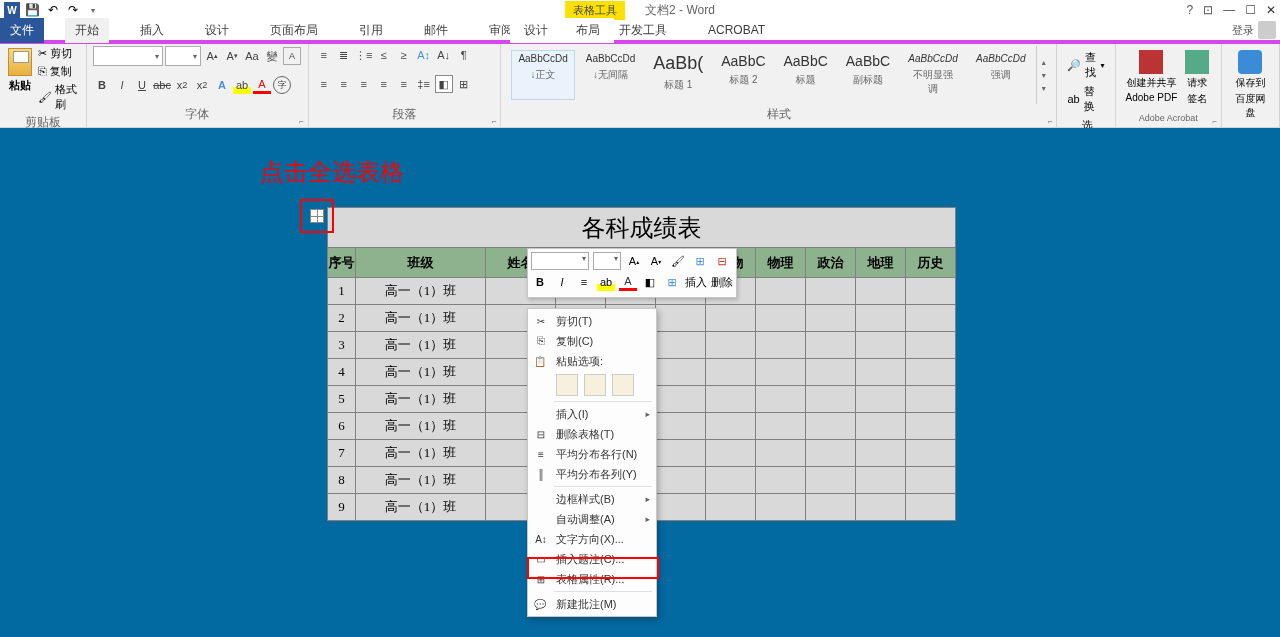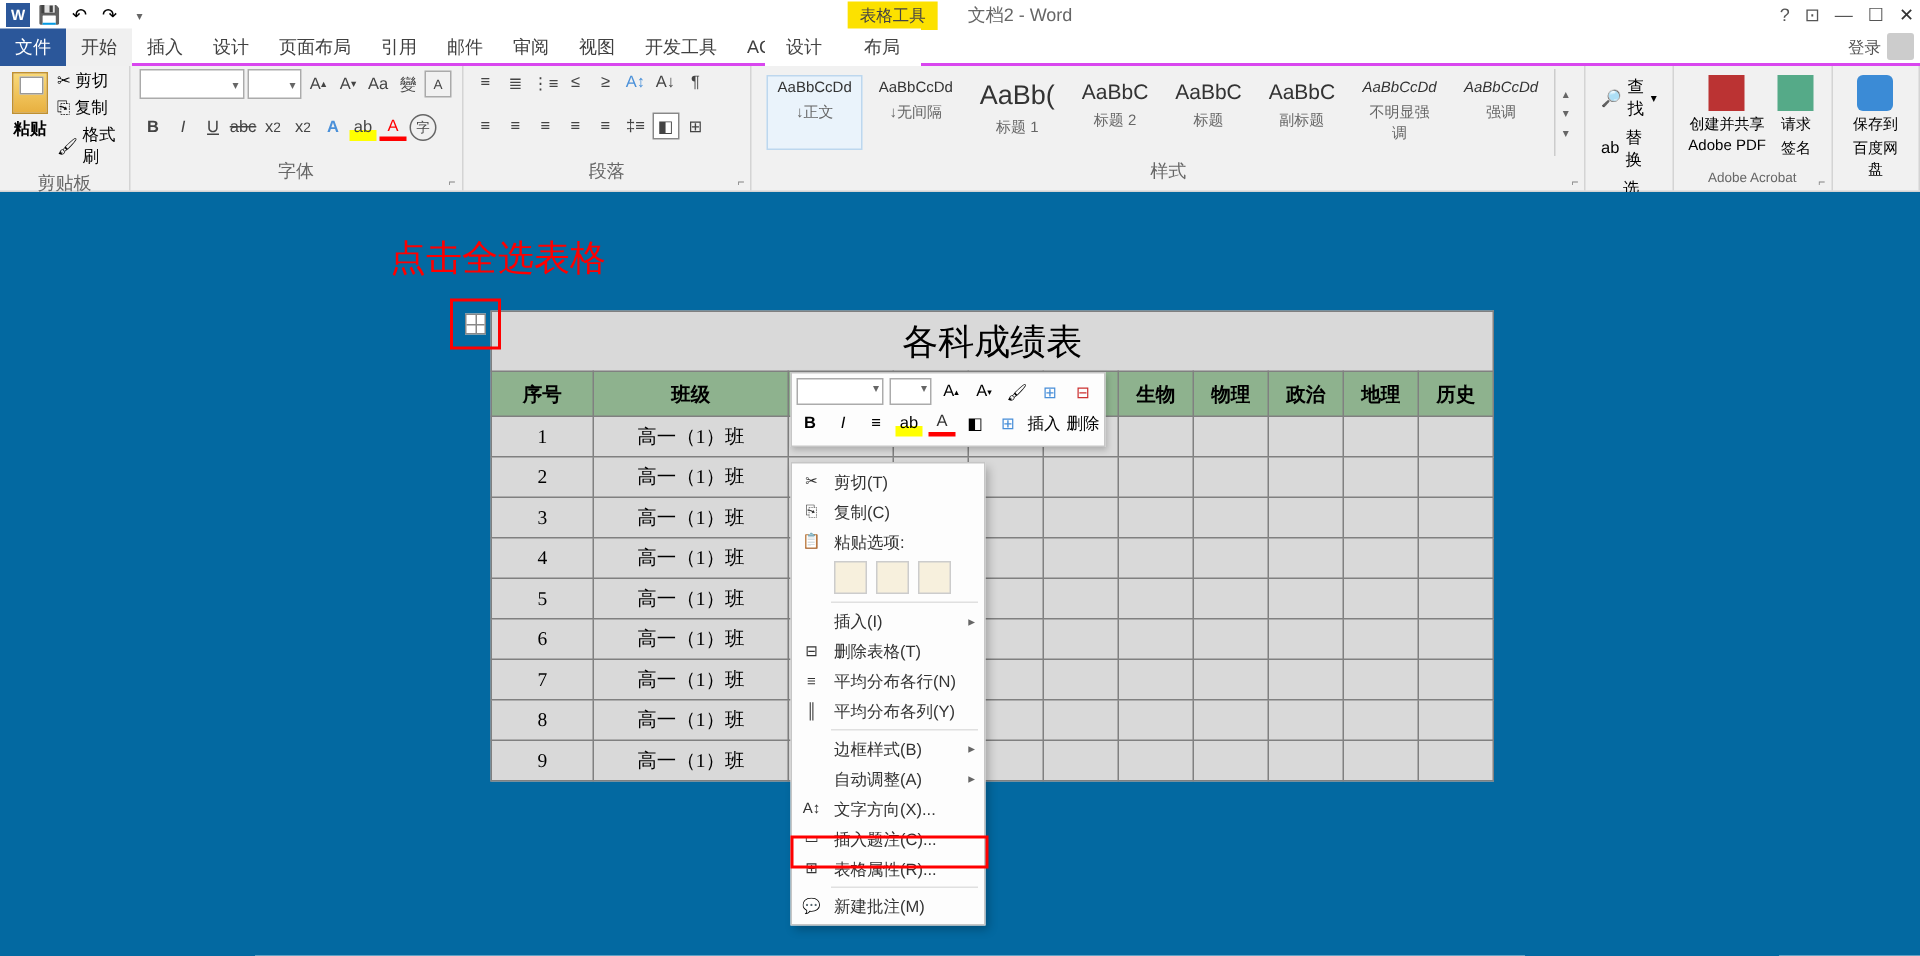--- a/index.html
+++ b/index.html
@@ -6,21 +6,21 @@
 body{width:1280px;height:637px;background:#fff;overflow:hidden;position:relative;font-size:12px;}
 .titlebar{height:20px;background:#fff;display:flex;align-items:center;padding:0 4px;position:relative;}
 .qat{display:flex;gap:6px;align-items:center;}
 .qat-icon{width:14px;height:14px;display:flex;align-items:center;justify-content:center;}
 .word-icon{width:16px;height:16px;background:#2b579a;color:#fff;font-size:10px;font-weight:bold;display:flex;align-items:center;justify-content:center;}
 .title-center{position:absolute;left:50%;transform:translateX(-50%);display:flex;align-items:center;gap:20px;}
 .table-tools{background:#fce100;padding:2px 8px;font-size:11px;color:#444;}
 .doc-title{font-size:12px;color:#666;}
 .win-controls{position:absolute;right:4px;display:flex;gap:10px;align-items:center;color:#555;}
 .win-controls span{cursor:pointer;font-size:12px;}
-.tabs{height:24px;display:flex;align-items:center;background:#fff;border-bottom:2px solid #d946ef;position:relative;}
+.tabs{height:24px;display:flex;align-items:center;background:#fff;border-bottom:4px solid #d946ef;position:relative;gap:21px;}
 .tab{padding:4px 10px;font-size:12px;color:#404040;cursor:pointer;}
 .tab.file{background:#2b579a;color:#fff;}
 .tab.active{background:#f0f0f0;}
 .ctx-tabs{position:absolute;left:510px;display:flex;}
 .ctx-tab{padding:4px 14px;font-size:12px;color:#444;background:#fff;}
 .login{position:absolute;right:4px;font-size:11px;color:#555;display:flex;align-items:center;gap:4px;}
 .login .avatar{width:18px;height:18px;background:#ccc;border-radius:2px;}
 .ribbon{height:84px;background:#f1f1f1;border-bottom:1px solid #d4d4d4;display:flex;}
 .group{border-right:1px solid #d4d4d4;padding:2px 6px;display:flex;flex-direction:column;justify-content:space-between;}
 .group-label{font-size:12px;color:#666;text-align:center;padding:2px 0;position:relative;}
@@ -58,21 +58,21 @@
 .page{position:absolute;left:270px;top:0;width:740px;background:#fff;}
 .annotation{color:#ff0000;font-size:24px;font-family:SimSun,serif;position:absolute;left:-10px;top:28px;}
 .select-handle{position:absolute;left:30px;top:71px;width:34px;height:34px;border:2px solid #ff0000;display:flex;align-items:center;justify-content:center;z-index:5;}
 .select-handle-inner{width:14px;height:14px;border:1px solid #888;background:#fff;display:flex;align-items:center;justify-content:center;font-size:10px;color:#666;position:relative;}
 .select-handle-inner::before{content:"";position:absolute;width:100%;height:1px;background:#888;}
 .select-handle-inner::after{content:"";position:absolute;height:100%;width:1px;background:#888;}
 .word-table{position:absolute;left:57px;top:79px;border-collapse:collapse;background:#d9d9d9;}
 .word-table td,.word-table th{border:1px solid #808080;padding:0;height:27px;text-align:center;font-size:13px;font-family:SimSun,serif;color:#000;}
 .table-title{height:40px !important;font-size:24px !important;font-family:"KaiTi",SimSun,serif !important;background:#d9d9d9;}
 .word-table th{background:#8eb28e;font-weight:bold;height:30px;}
-.col-seq{width:68px;}
+.col-seq{width:28px;}
 .col-class{width:130px;}
 .col-name{width:70px;}
 .col-subj{width:50px;}
 .mini-toolbar{position:absolute;left:527px;top:248px;background:#fdfdfd;border:1px solid #c6c6c6;box-shadow:1px 2px 4px rgba(0,0,0,0.2);padding:3px;z-index:20;}
 .mini-row{display:flex;align-items:center;gap:4px;margin-bottom:3px;}
 .mini-combo{border:1px solid #ababab;background:#fff;height:18px;width:58px;position:relative;}
 .mini-combo::after{content:"▾";position:absolute;right:2px;top:1px;font-size:8px;color:#666;}
 .mini-size{width:28px;}
 .mini-btn{width:18px;height:18px;display:flex;align-items:center;justify-content:center;font-size:11px;}
 .context-menu{position:absolute;left:527px;top:308px;width:130px;background:#fdfdfd;border:1px solid #c6c6c6;box-shadow:2px 3px 6px rgba(0,0,0,0.25);z-index:20;padding:2px 0;}

